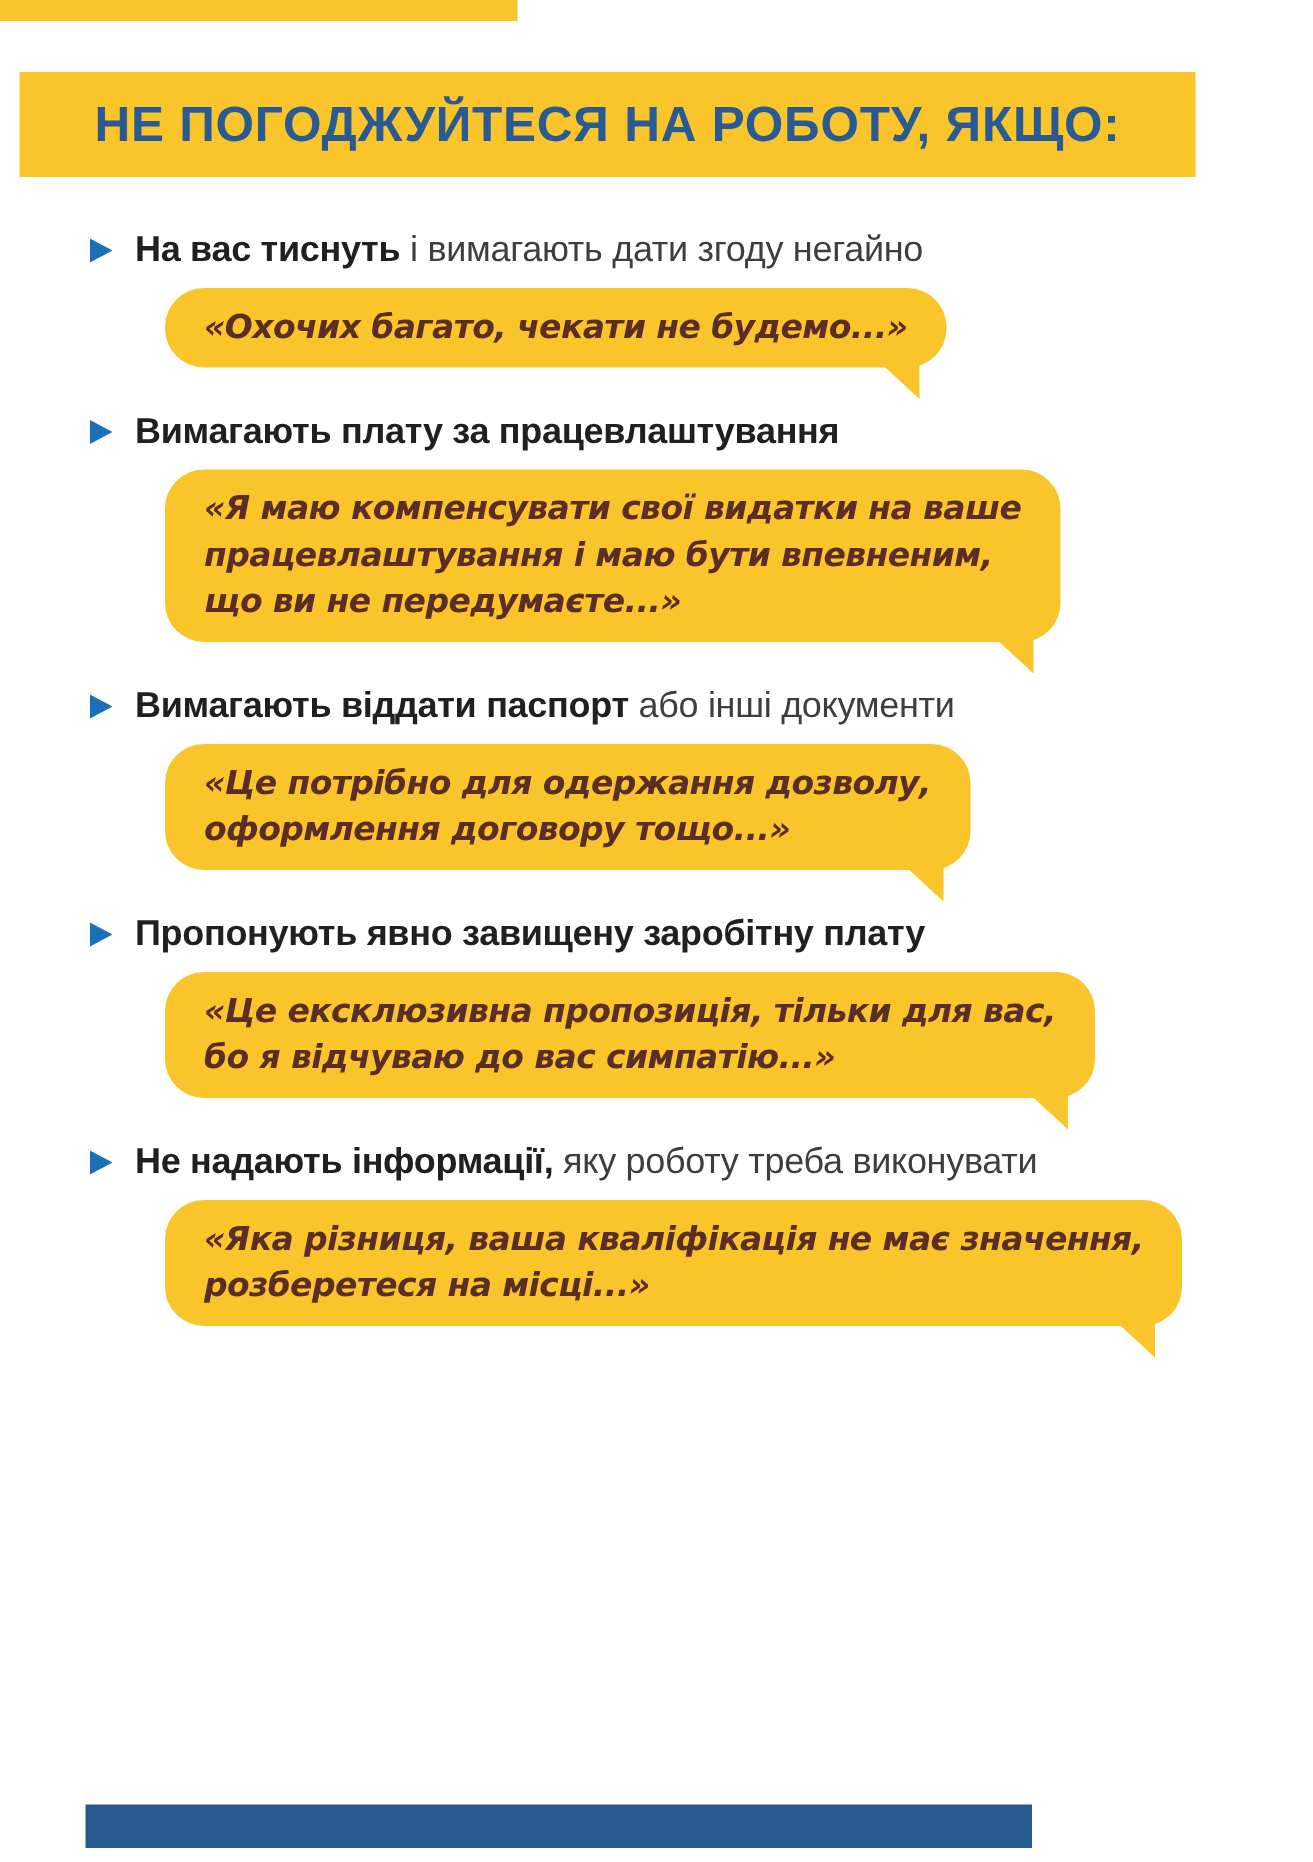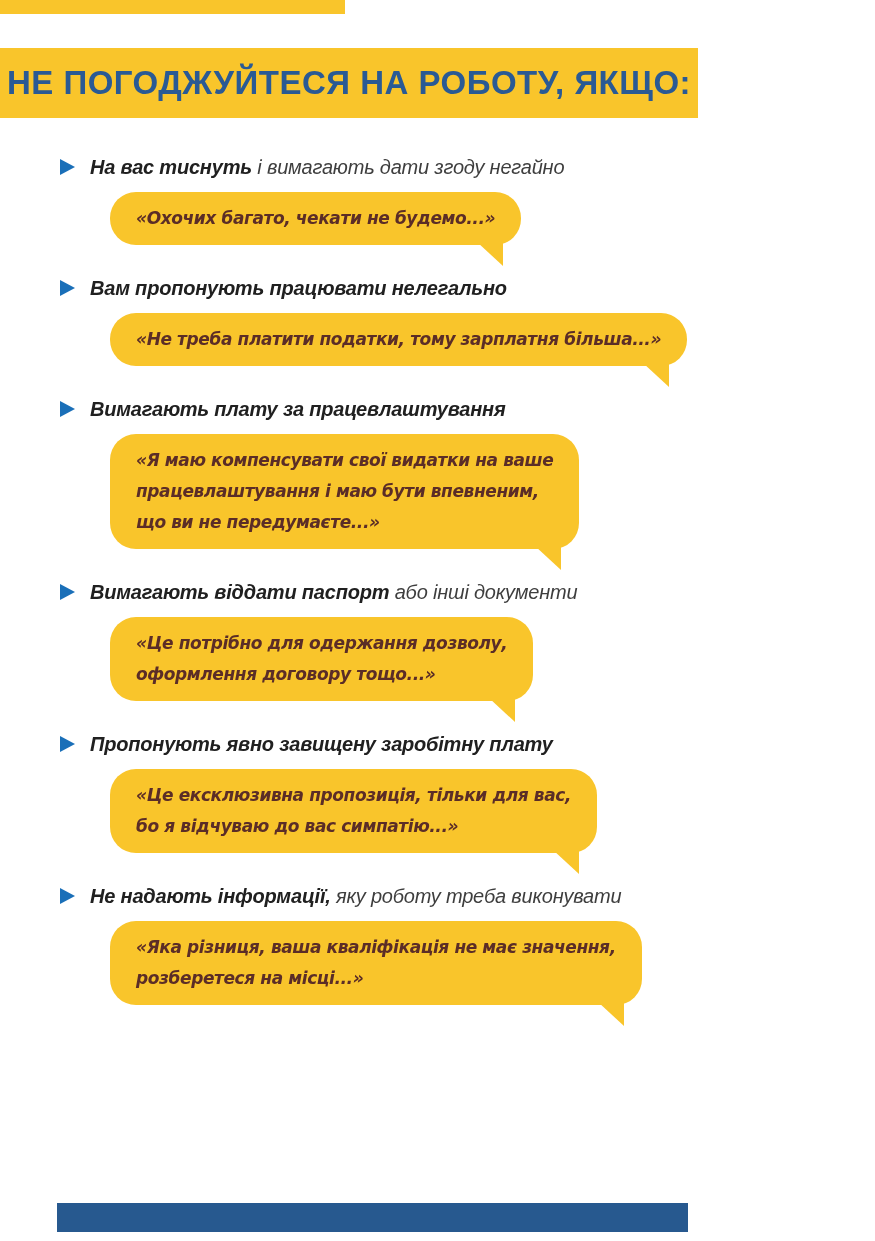--- a/index.html
+++ b/index.html
@@ -19,22 +19,22 @@
     background:#ffffff;
     overflow:hidden;
     font-family:"Liberation Sans", sans-serif;
   }
   .top-strip{
     position:absolute;left:0;top:0;
     width:345px;height:14px;
     background:var(--yellow);
   }
   .header-band{
-    position:absolute;left:0;top:48px;
-    width:698px;height:70px;
+    position:absolute;left:13px;top:48px;
+    width:784px;height:70px;
     background:var(--yellow);
     display:flex;align-items:center;justify-content:center;
   }
   .header-band .title{
     font-size:33px;font-weight:700;
     color:var(--title_blue);
     letter-spacing:0.5px;
     white-space:nowrap;
   }
   .content{
@@ -47,41 +47,40 @@
     grid-template-columns:30px auto;
     align-items:start;
   }
   .marker{
     width:0;height:0;margin-top:7px;
     border-left:15px solid var(--marker_blue);
     border-top:8px solid transparent;
     border-bottom:8px solid transparent;
   }
   .heading-text{
-    font-size:20px;line-height:30px;
+    font-size:24px;line-height:30px;
     letter-spacing:-0.2px;
     color:var(--heading_regular);
-    font-style:italic;
   }
   .heading-text .bold{
     font-weight:700;color:var(--heading_dark);
   }
   .heading-text .regular{font-weight:400;}
   .heading-text .second-line{display:block;font-weight:400;}
   .bubble{
     position:relative;
     width:fit-content;max-width:700px;
     margin:10px 0 0 50px;
     background:var(--yellow);
     border-radius:26px;
     padding:11px 26px;
   }
   .bubble-line{
     font-family:"DejaVu Sans", sans-serif;
-    font-size:17px;line-height:31px;
+    font-size:22px;line-height:31px;
     font-weight:700;font-style:italic;
     color:var(--quote_brown);
     letter-spacing:-0.4px;
     white-space:nowrap;
   }
   .bubble-tail{
     position:absolute;right:18px;bottom:-21px;
     width:0;height:0;
     border-top:24px solid var(--yellow);
     border-left:26px solid transparent;
@@ -112,33 +111,20 @@
           <span class="bold">На вас тиснуть</span>
           <span class="regular">і вимагають дати згоду негайно</span>
         </div>
       </div>
       <div class="bubble">
         <div class="bubble-line">«Охочих багато, чекати не будемо...»</div>
         <span class="bubble-tail"></span>
       </div>
     </div>
 
-    <div class="item">
-      <div class="item-heading">
-        <span class="marker"></span>
-        <div class="heading-text">
-          <span class="bold">Вам пропонують працювати нелегально</span>
-          <span class="regular"></span>
-        </div>
-      </div>
-      <div class="bubble">
-        <div class="bubble-line">«Не треба платити податки, тому зарплатня більша...»</div>
-        <span class="bubble-tail"></span>
-      </div>
-    </div>
 
 
     <div class="item">
       <div class="item-heading">
         <span class="marker"></span>
         <div class="heading-text">
           <span class="bold">Вимагають плату за працевлаштування</span>
           <span class="regular"></span>
         </div>
       </div>

